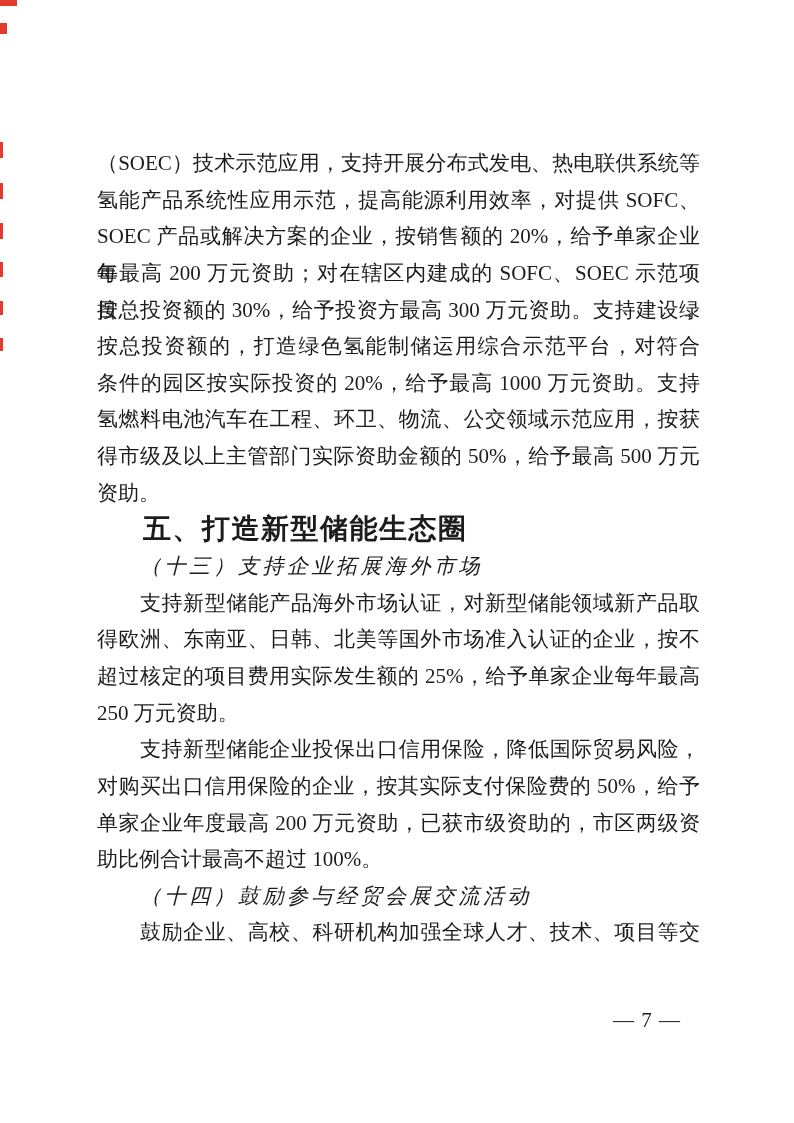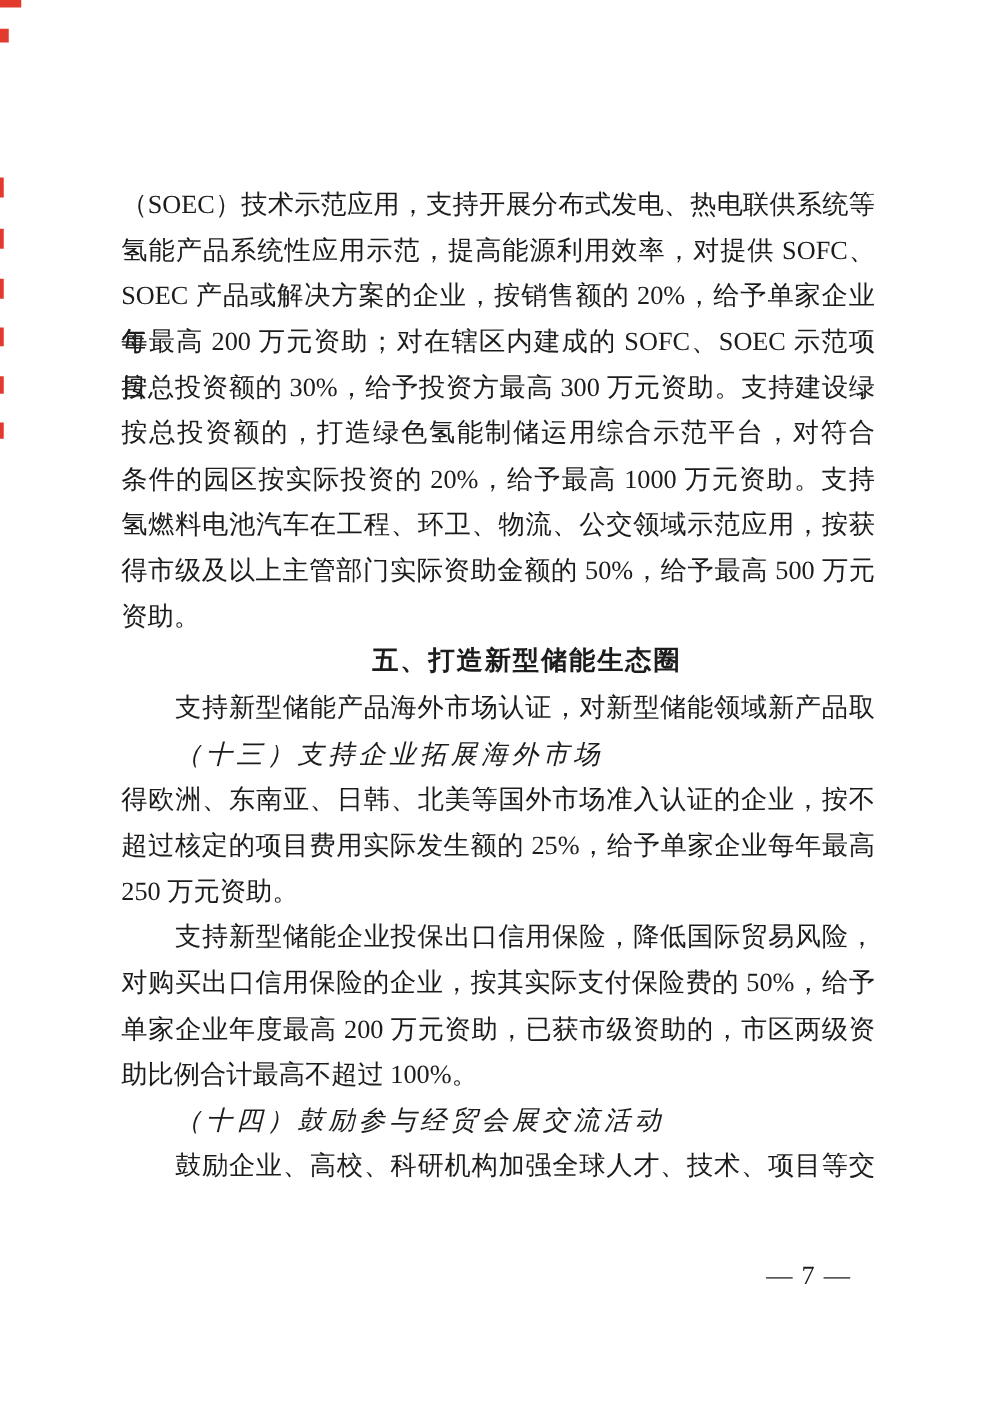--- a/index.html
+++ b/index.html
@@ -28,22 +28,21 @@
     text-align: justify;
     text-align-last: justify;
   }
   .line.body.first { text-indent: 43px; }
   .line.body.end { text-align-last: left; }
   .heading {
     font-family: "Liberation Sans", "DejaVu Sans", sans-serif;
     font-weight: bold;
     text-indent: 46px;
     letter-spacing: 1.5px;
-    font-size: 21px;
-    text-align: center;
+    font-size: 28px;
   }
   .subheading {
     font-style: italic;
     text-indent: 43px;
     letter-spacing: 3.5px;
   }
   .pagenum {
     position: absolute;
     top: 1008px;
     left: 613px;
@@ -72,22 +71,22 @@
     <div class="line body">氢能产品系统性应用示范，提高能源利用效率，对提供 SOFC、</div>
     <div class="line body">SOEC 产品或解决方案的企业，按销售额的 20%，给予单家企业每</div>
     <div class="line body">年最高 200 万元资助；对在辖区内建成的 SOFC、SOEC 示范项目，</div>
     <div class="line body">按总投资额的 30%，给予投资方最高 300 万元资助。支持建设绿</div>
     <div class="line body">按总投资额的，打造绿色氢能制储运用综合示范平台，对符合</div>
     <div class="line body">条件的园区按实际投资的 20%，给予最高 1000 万元资助。支持</div>
     <div class="line body">氢燃料电池汽车在工程、环卫、物流、公交领域示范应用，按获</div>
     <div class="line body">得市级及以上主管部门实际资助金额的 50%，给予最高 500 万元</div>
     <div class="line body end">资助。</div>
     <div class="line heading">五、打造新型储能生态圈</div>
+    <div class="line subheading">（十三）支持企业拓展海外市场</div>
     <div class="line body first">支持新型储能产品海外市场认证，对新型储能领域新产品取</div>
-    <div class="line subheading">（十三）支持企业拓展海外市场</div>
     <div class="line body">得欧洲、东南亚、日韩、北美等国外市场准入认证的企业，按不</div>
     <div class="line body">超过核定的项目费用实际发生额的 25%，给予单家企业每年最高</div>
     <div class="line body end">250 万元资助。</div>
     <div class="line body first">支持新型储能企业投保出口信用保险，降低国际贸易风险，</div>
     <div class="line body">对购买出口信用保险的企业，按其实际支付保险费的 50%，给予</div>
     <div class="line body">单家企业年度最高 200 万元资助，已获市级资助的，市区两级资</div>
     <div class="line body end">助比例合计最高不超过 100%。</div>
     <div class="line subheading">（十四）鼓励参与经贸会展交流活动</div>
     <div class="line body first">鼓励企业、高校、科研机构加强全球人才、技术、项目等交</div>
   </div>

